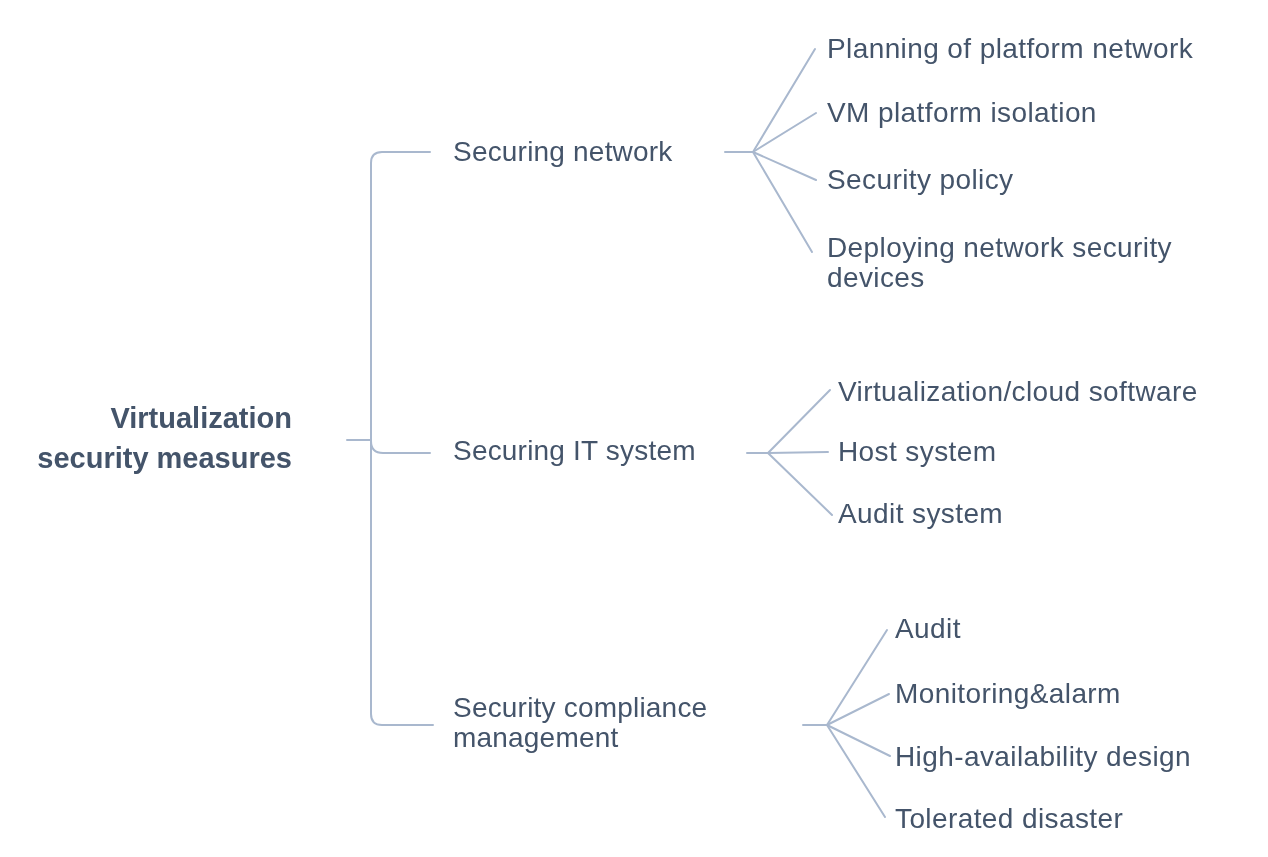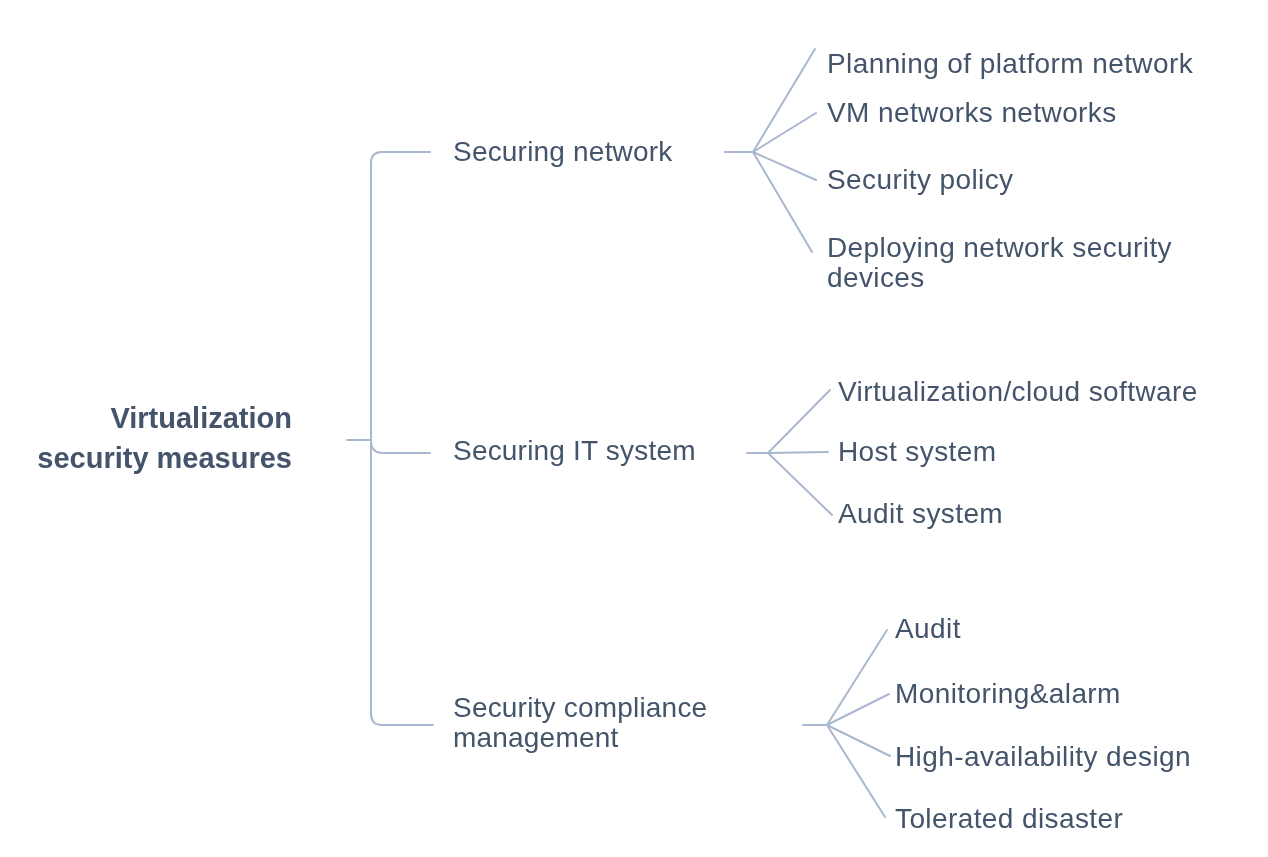--- a/index.html
+++ b/index.html
@@ -56,21 +56,21 @@
     left: 453px; top: 723px;
     width: 310px;
     white-space: normal;
   }
   .leaf-node {
     font-size: 28px;
     letter-spacing: 0.4px;
     line-height: 30px;
   }
   .b1 { left: 827px; }
-  .l-1-0 { top: 64px; }
+  .l-1-0 { top: 49px; }
   .l-1-1 { top: 113px; }
   .l-1-2 { top: 180px; }
   .l-1-3 { top: 263px; width: 450px; white-space: normal; }
   .b2 { left: 838px; }
   .l-2-0 { top: 392px; }
   .l-2-1 { top: 452px; }
   .l-2-2 { top: 514px; }
   .b3 { left: 895px; }
   .l-3-0 { top: 629px; }
   .l-3-1 { top: 694px; }
@@ -106,21 +106,21 @@
     <path d="M 827 725 L 885 817"></path>
   </svg>
 
   <div class="node root-node">Virtualization security measures</div>
 
   <div class="node branch-node branch-1">Securing network</div>
   <div class="node branch-node branch-2">Securing IT system</div>
   <div class="node branch-node branch-3">Security compliance management</div>
 
   <div class="node leaf-node b1 l-1-0">Planning of platform network</div>
-  <div class="node leaf-node b1 l-1-1">VM networks networks</div>
+  <div class="node leaf-node b1 l-1-1">VM platform isolation</div>
   <div class="node leaf-node b1 l-1-2">Security policy</div>
   <div class="node leaf-node b1 l-1-3">Deploying network security devices</div>
 
   <div class="node leaf-node b2 l-2-0">Virtualization/cloud software</div>
   <div class="node leaf-node b2 l-2-1">Host system</div>
   <div class="node leaf-node b2 l-2-2">Audit system</div>
 
   <div class="node leaf-node b3 l-3-0">Audit</div>
   <div class="node leaf-node b3 l-3-1">Monitoring&amp;alarm</div>
   <div class="node leaf-node b3 l-3-2">High-availability design</div>

